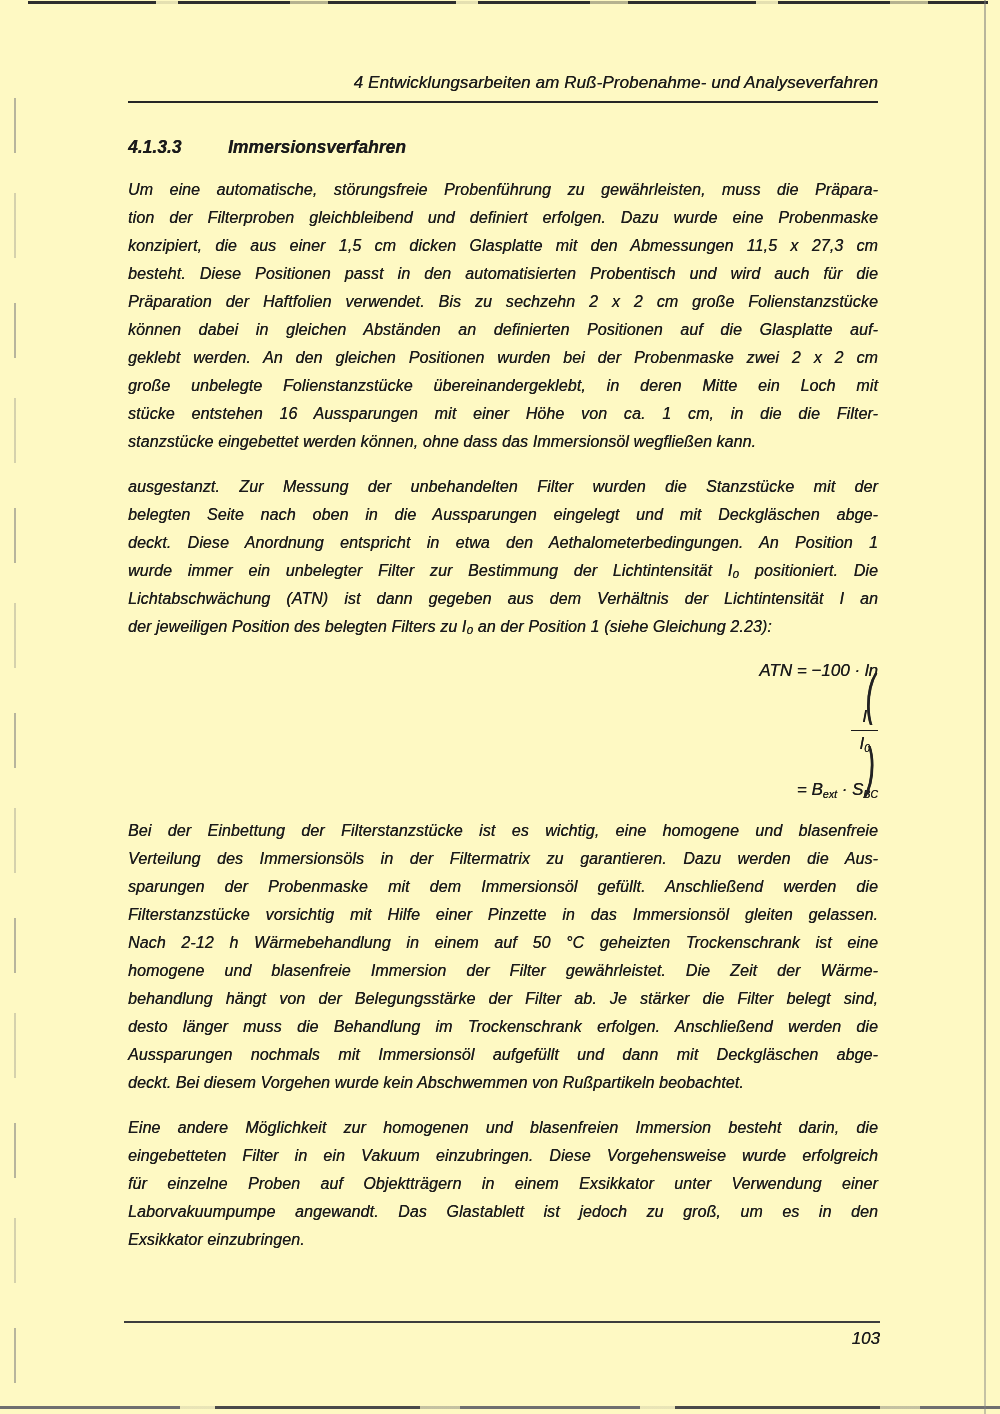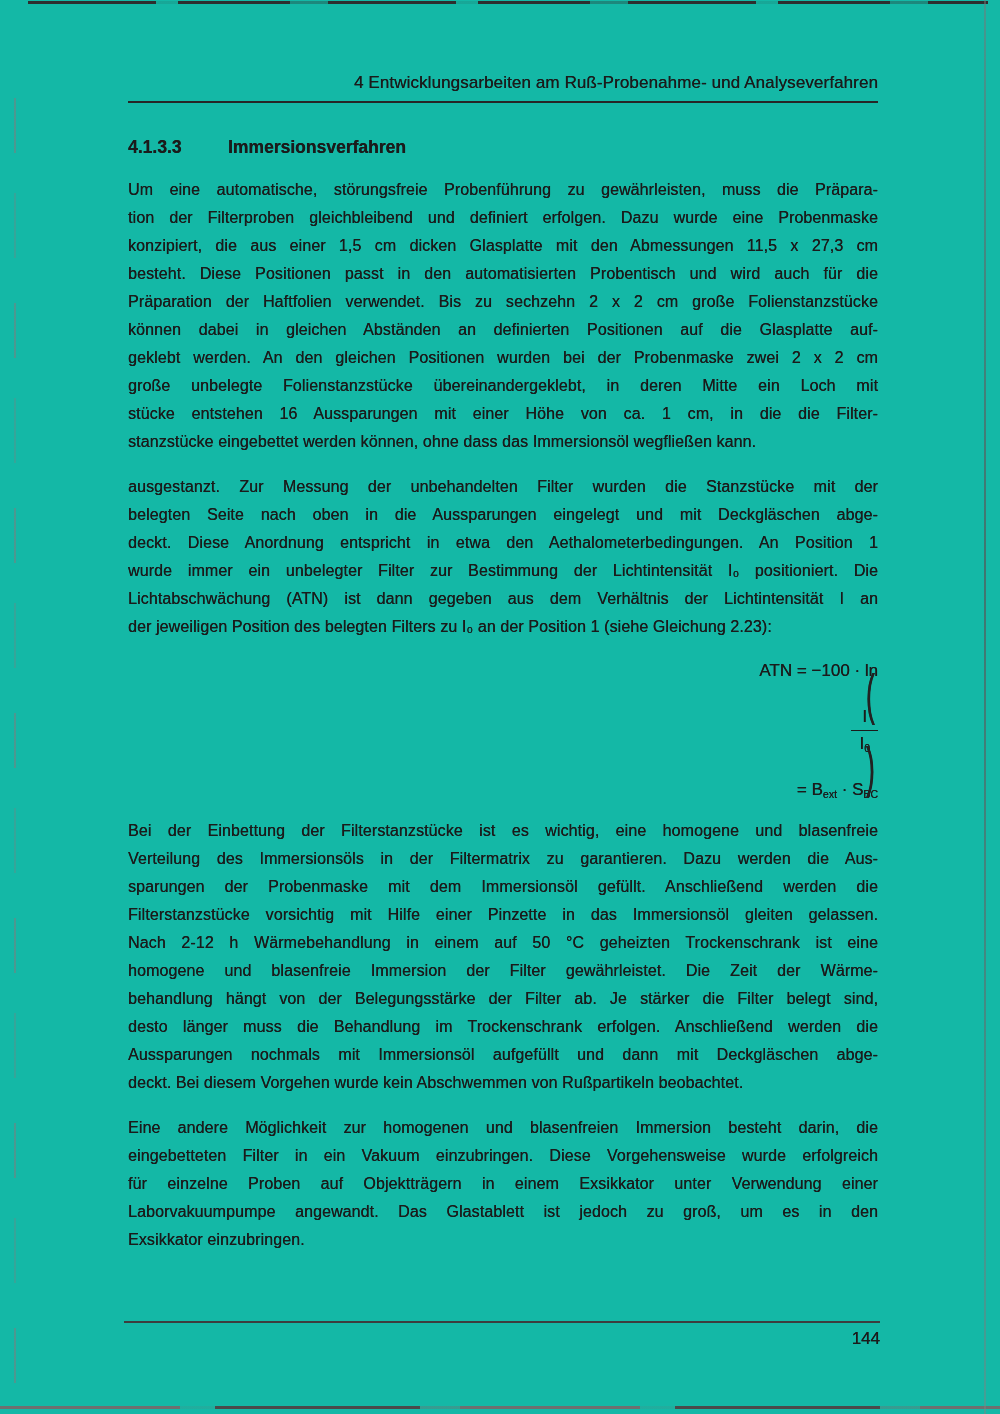--- a/index.html
+++ b/index.html
@@ -1,23 +1,24 @@
 <!DOCTYPE html>
 <html><head>
 <meta charset="utf-8">
 <style>
   html,body{margin:0;padding:0;background:#e8e8e8;}
   .page{
     position:relative;
     width:1000px;height:1414px;
     margin:0 auto;
-    background:#14b8a6;
+    background:#fef9c3;
     overflow:hidden;
     font-family:"Liberation Sans",sans-serif;
     color:#1b1b1b;
+    font-style:italic;
   }
   
   .artifact-top{position:absolute;top:1px;left:28px;width:960px;height:3px;
     background:repeating-linear-gradient(90deg,#2e2e2e 0 128px,rgba(46,46,46,.12) 128px 150px,#2e2e2e 150px 262px,rgba(46,46,46,.35) 262px 300px);}
   .artifact-bottom{position:absolute;top:1406px;left:0;width:1000px;height:3px;
     background:repeating-linear-gradient(90deg,#6f6f6f 0 180px,rgba(111,111,111,.15) 180px 215px,#4a4a4a 215px 420px,rgba(111,111,111,.4) 420px 460px);}
   .artifact-left{position:absolute;top:98px;left:14px;width:2px;height:1316px;
     background:repeating-linear-gradient(180deg,rgba(125,125,125,.55) 0 55px,rgba(125,125,125,0) 55px 95px,rgba(125,125,125,.32) 95px 160px,rgba(125,125,125,0) 160px 205px);}
   .artifact-right{position:absolute;top:0;left:984px;width:2px;height:1414px;
     background:linear-gradient(180deg,rgba(120,120,120,.5),rgba(85,85,85,.68) 40%,rgba(130,130,130,.45));}
@@ -126,16 +127,16 @@
         <div class="line">eingebetteten Filter in ein Vakuum einzubringen. Diese Vorgehensweise wurde erfolgreich</div>
         <div class="line">für einzelne Proben auf Objektträgern in einem Exsikkator unter Verwendung einer</div>
         <div class="line">Laborvakuumpumpe angewandt. Das Glastablett ist jedoch zu groß, um es in den</div>
         <div class="line last">Exsikkator einzubringen.</div>
       </div>
 
   </div>
 
   <div class="footer">
     <div class="footer-rule"></div>
-    <div class="page-number">144</div>
+    <div class="page-number">103</div>
   </div>
 
 </div>
 
 </body></html>

